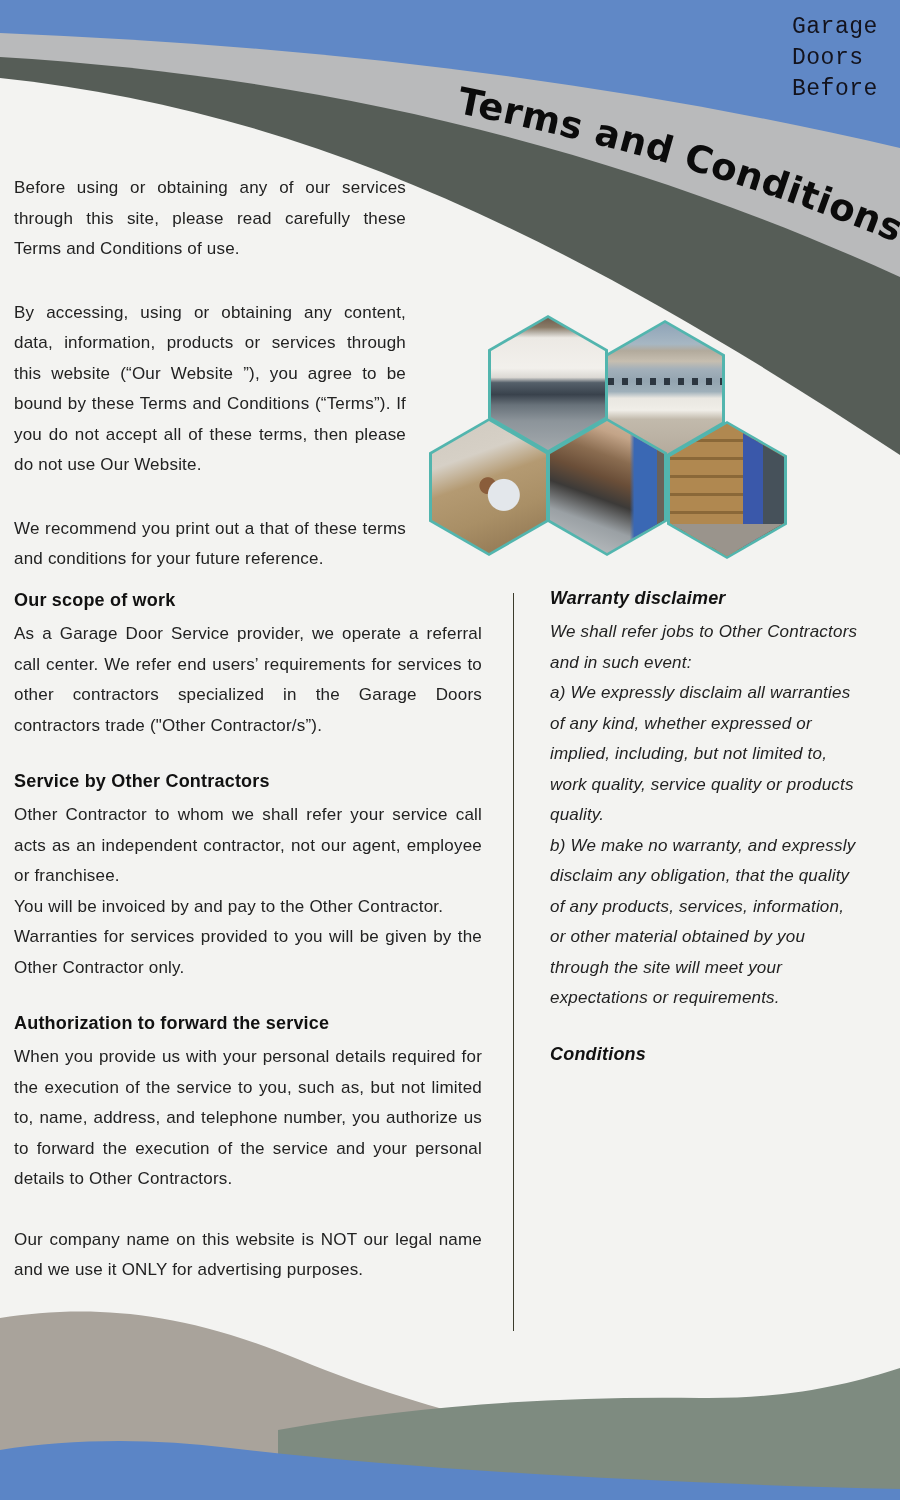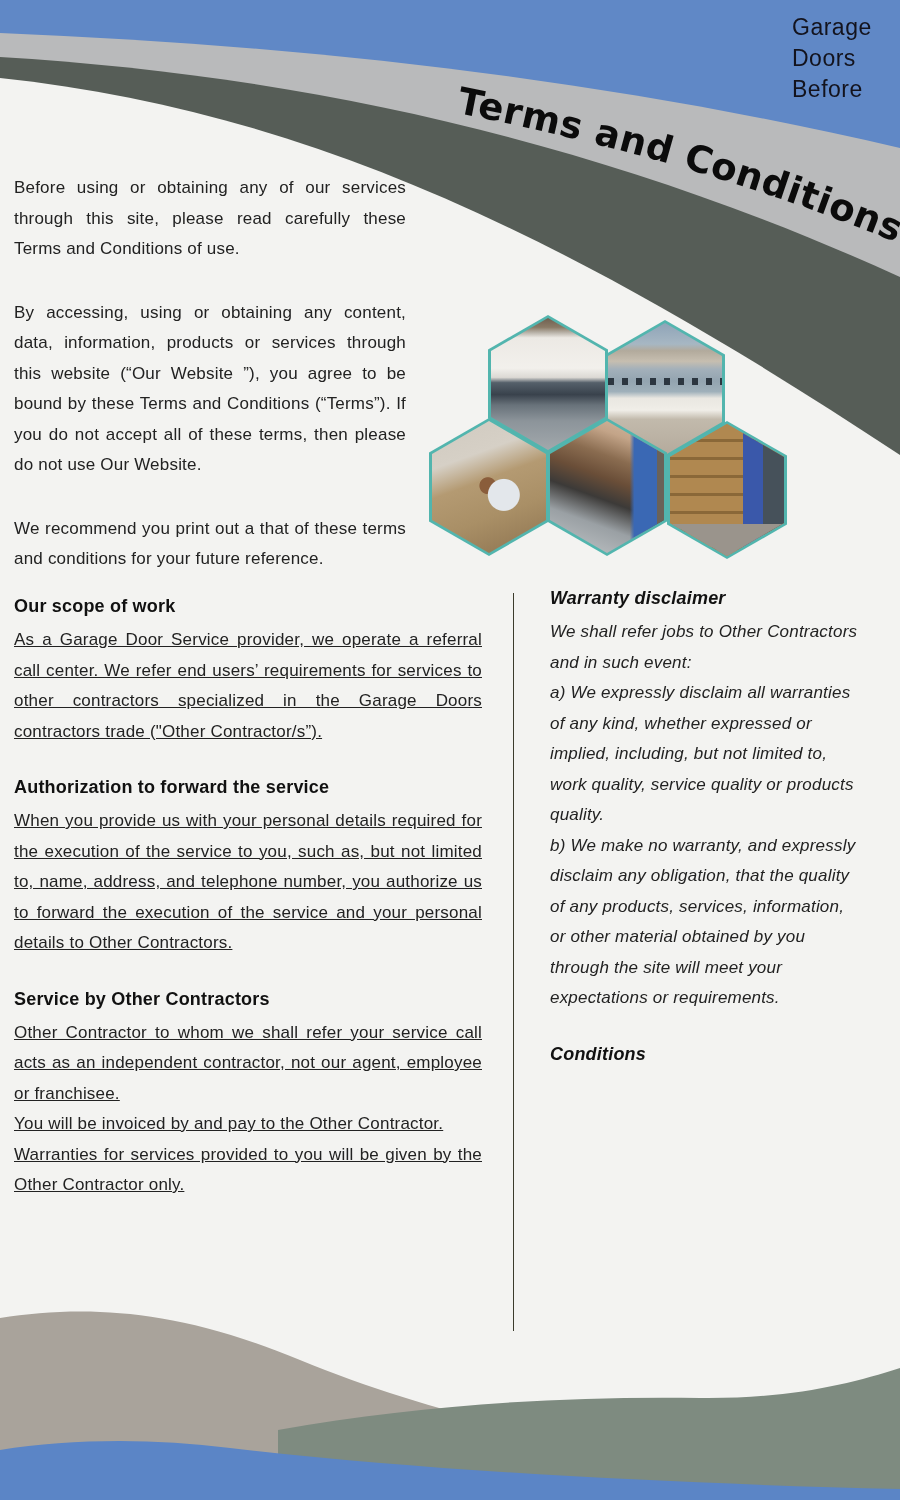--- a/index.html
+++ b/index.html
@@ -7,21 +7,21 @@
     position:relative;width:900px;height:1500px;margin:0 auto;
     background:#f3f3f1;overflow:hidden;
     font-family:"Liberation Sans",sans-serif;color:#222;
   }
   svg{display:block;}
   .header-svg{position:absolute;top:0;left:0;z-index:1;}
   .footer-svg{position:absolute;top:1290px;left:0;z-index:1;}
 
   .brand{
     position:absolute;top:12px;left:792px;z-index:3;
-    font-family:Liberation Sans, sans-serif;font-size:23px;line-height:31px;
+    font-family:Liberation Mono, monospace;font-size:23px;line-height:31px;
     color:#13131d;letter-spacing:.5px;
   }
 
   
   .collage{position:absolute;left:429px;top:315px;width:360px;height:246px;z-index:4;}
   .hex{position:absolute;width:120px;height:138px;
        clip-path:polygon(50% 0%,100% 25%,100% 75%,50% 100%,0% 75%,0% 25%);}
   .hex .ph{position:absolute;left:3px;top:3px;right:3px;bottom:3px;
        clip-path:polygon(50% 0%,100% 25%,100% 75%,50% 100%,0% 75%,0% 25%);}
   .hex1{left:59px;top:0;}
@@ -46,27 +46,27 @@
     repeating-linear-gradient(180deg,#b08850 0 15px,#8a6838 15px 18px),
     linear-gradient(180deg,#b08850 0 100%);}
 
   
   .intro{
     position:absolute;left:14px;top:173px;width:392px;z-index:2;
     font-size:17px;line-height:30.5px;letter-spacing:.2px;text-align:justify;
   }
   .intro p{margin:0 0 33px 0;}
   .cols{position:absolute;left:0;top:588px;width:900px;z-index:2;}
-  .col-left{position:absolute;left:14px;top:8px;width:468px;}
+  .col-left{position:absolute;left:14px;top:2px;width:468px;}
   .col-right{position:absolute;left:550px;top:0;width:346px;font-style:italic;}
   .divider{position:absolute;left:513px;top:5px;width:1px;height:738px;background:#3b3b2c;}
   .sec h3{margin:0 0 8px 0;font-size:18px;letter-spacing:.2px;color:#111;}
   .sec{margin-bottom:30px;}
   .sec .body{margin:0;font-size:17px;line-height:30.5px;letter-spacing:.2px;}
-  .col-left .sec .body{text-align:justify;white-space:pre-line;text-decoration:underline;}
+  .col-left .sec .body{text-align:justify;white-space:pre-line;}
   .col-right .sec .body{white-space:pre-line;}
   .footnote{margin-top:30px;font-size:17px;line-height:30.5px;letter-spacing:.2px;text-align:justify;}
 </style>
 </head>
 <body>
 
 <div class="page">
 
   <svg class="header-svg" width="900" height="560" viewBox="0 0 900 560">
     <rect x="0" y="0" width="900" height="320" fill="#6088c6"></rect>
@@ -113,29 +113,30 @@
 
   <div class="cols">
     <div class="divider"></div>
 
     <div class="col-left">
       <div class="sec">
         <h3>Our scope of work</h3>
         <p class="body">As a Garage Door Service provider, we operate a referral call center. We refer end users’ requirements for services to other contractors specialized in the Garage Doors contractors trade ("Other Contractor/s”).</p>
       </div>
       <div class="sec">
-        <h3>Authorization to forward the service</h3>
-        <p class="body">When you provide us with your personal details required for the execution of the service to you, such as, but not limited to, name, address, and telephone number, you authorize us to forward the execution of the service and your personal details to Other Contractors.</p>
-      </div>
-      <div class="sec">
         <h3>Service by Other Contractors</h3>
         <p class="body">Other Contractor to whom we shall refer your service call acts as an independent contractor, not our agent, employee or franchisee.
 You will be invoiced by and pay to the Other Contractor.
 Warranties for services provided to you will be given by the Other Contractor only.</p>
       </div>
+      <div class="sec">
+        <h3>Authorization to forward the service</h3>
+        <p class="body">When you provide us with your personal details required for the execution of the service to you, such as, but not limited to, name, address, and telephone number, you authorize us to forward the execution of the service and your personal details to Other Contractors.</p>
+      </div>
+      <p class="footnote">Our company name on this website is NOT our legal name and we use it ONLY for advertising purposes.</p>
     </div>
 
     <div class="col-right">
       <div class="sec">
         <h3>Warranty disclaimer</h3>
         <p class="body">We shall refer jobs to Other Contractors
 and in such event:
 a) We expressly disclaim all warranties
 of any kind, whether expressed or
 implied, including, but not limited to,

